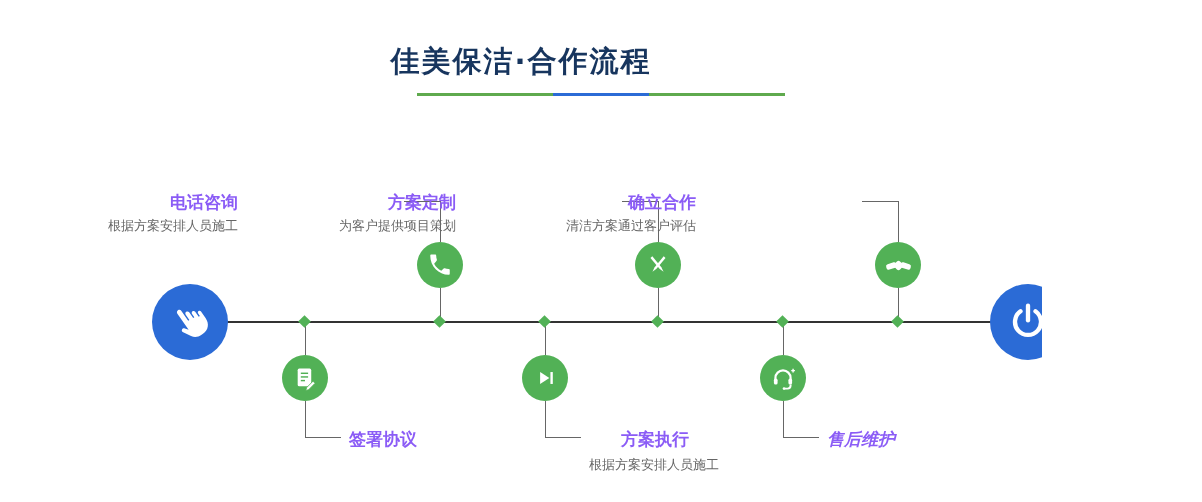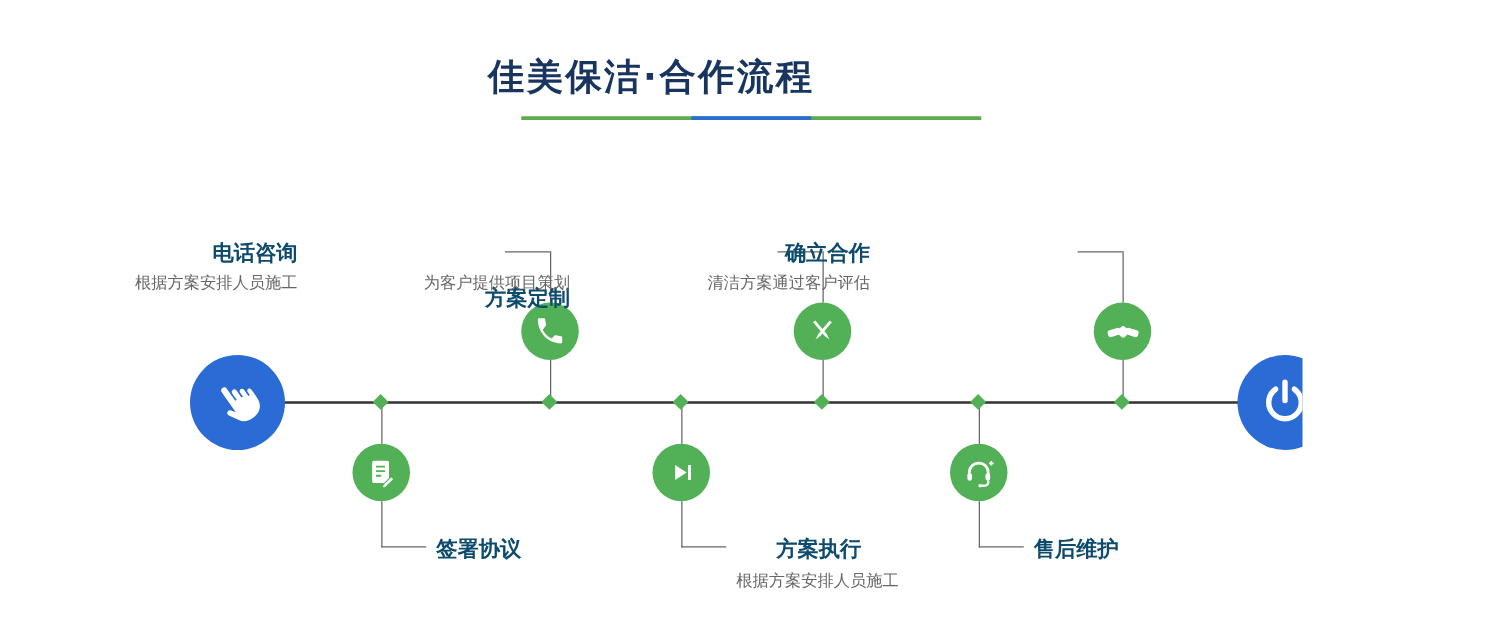--- a/index.html
+++ b/index.html
@@ -57,31 +57,31 @@
   #b2-up   { left:783px; top:323px; height:32px; }
   
   #t0-lh { left:404px; top:201px; width:36px; } #t0-lv { left:440px; top:201px; height:41px; }
   #t1-lh { left:622px; top:201px; width:36px; } #t1-lv { left:658px; top:201px; height:41px; }
   #t2-lh { left:862px; top:201px; width:36px; } #t2-lv { left:898px; top:201px; height:41px; }
   
   #b0-lv { left:305px; top:401px; height:37px; } #b0-lh { left:305px; top:437px; width:36px; }
   #b1-lv { left:545px; top:401px; height:37px; } #b1-lh { left:545px; top:437px; width:36px; }
   #b2-lv { left:783px; top:401px; height:37px; } #b2-lh { left:783px; top:437px; width:36px; }
 
-  .step-title { position:absolute; font-size:17px; font-weight:bold; color:#0c4a6e; white-space:nowrap; }
+  .step-title { position:absolute; font-size:17px; font-weight:bold; color:#8b5cf6; white-space:nowrap; }
   .step-desc  { position:absolute; font-size:13px; color:#666; white-space:nowrap; }
   .right-align { text-align:right; }
   
   #t0-title { right:804px; top:191px; } #t0-desc { right:804px; top:217px; }
-  #t1-title { right:586px; top:191px;margin-top:36px; } #t1-desc { right:586px; top:217px; }
+  #t1-title { right:586px; top:191px; } #t1-desc { right:586px; top:217px; }
   #t2-title { right:346px; top:191px; } #t2-desc { right:346px; top:217px; }
   
   #b0-title { left:349px; top:428px; } #b0-desc { left:349px; top:456px; }
   #b1-title { left:589px; top:428px;margin-left:32px; } #b1-desc { left:589px; top:456px; }
-  #b2-title { left:827px; top:428px; } #b2-desc { left:827px; top:456px; }
+  #b2-title { left:827px; top:428px;font-style:italic; } #b2-desc { left:827px; top:456px; }
 </style>
 </head>
 <body>
 
 <div class="page">
 
   <div class="title">佳美保洁·合作流程</div>
   <div class="divider">
     <div class="divider-blue"></div>
   </div>

